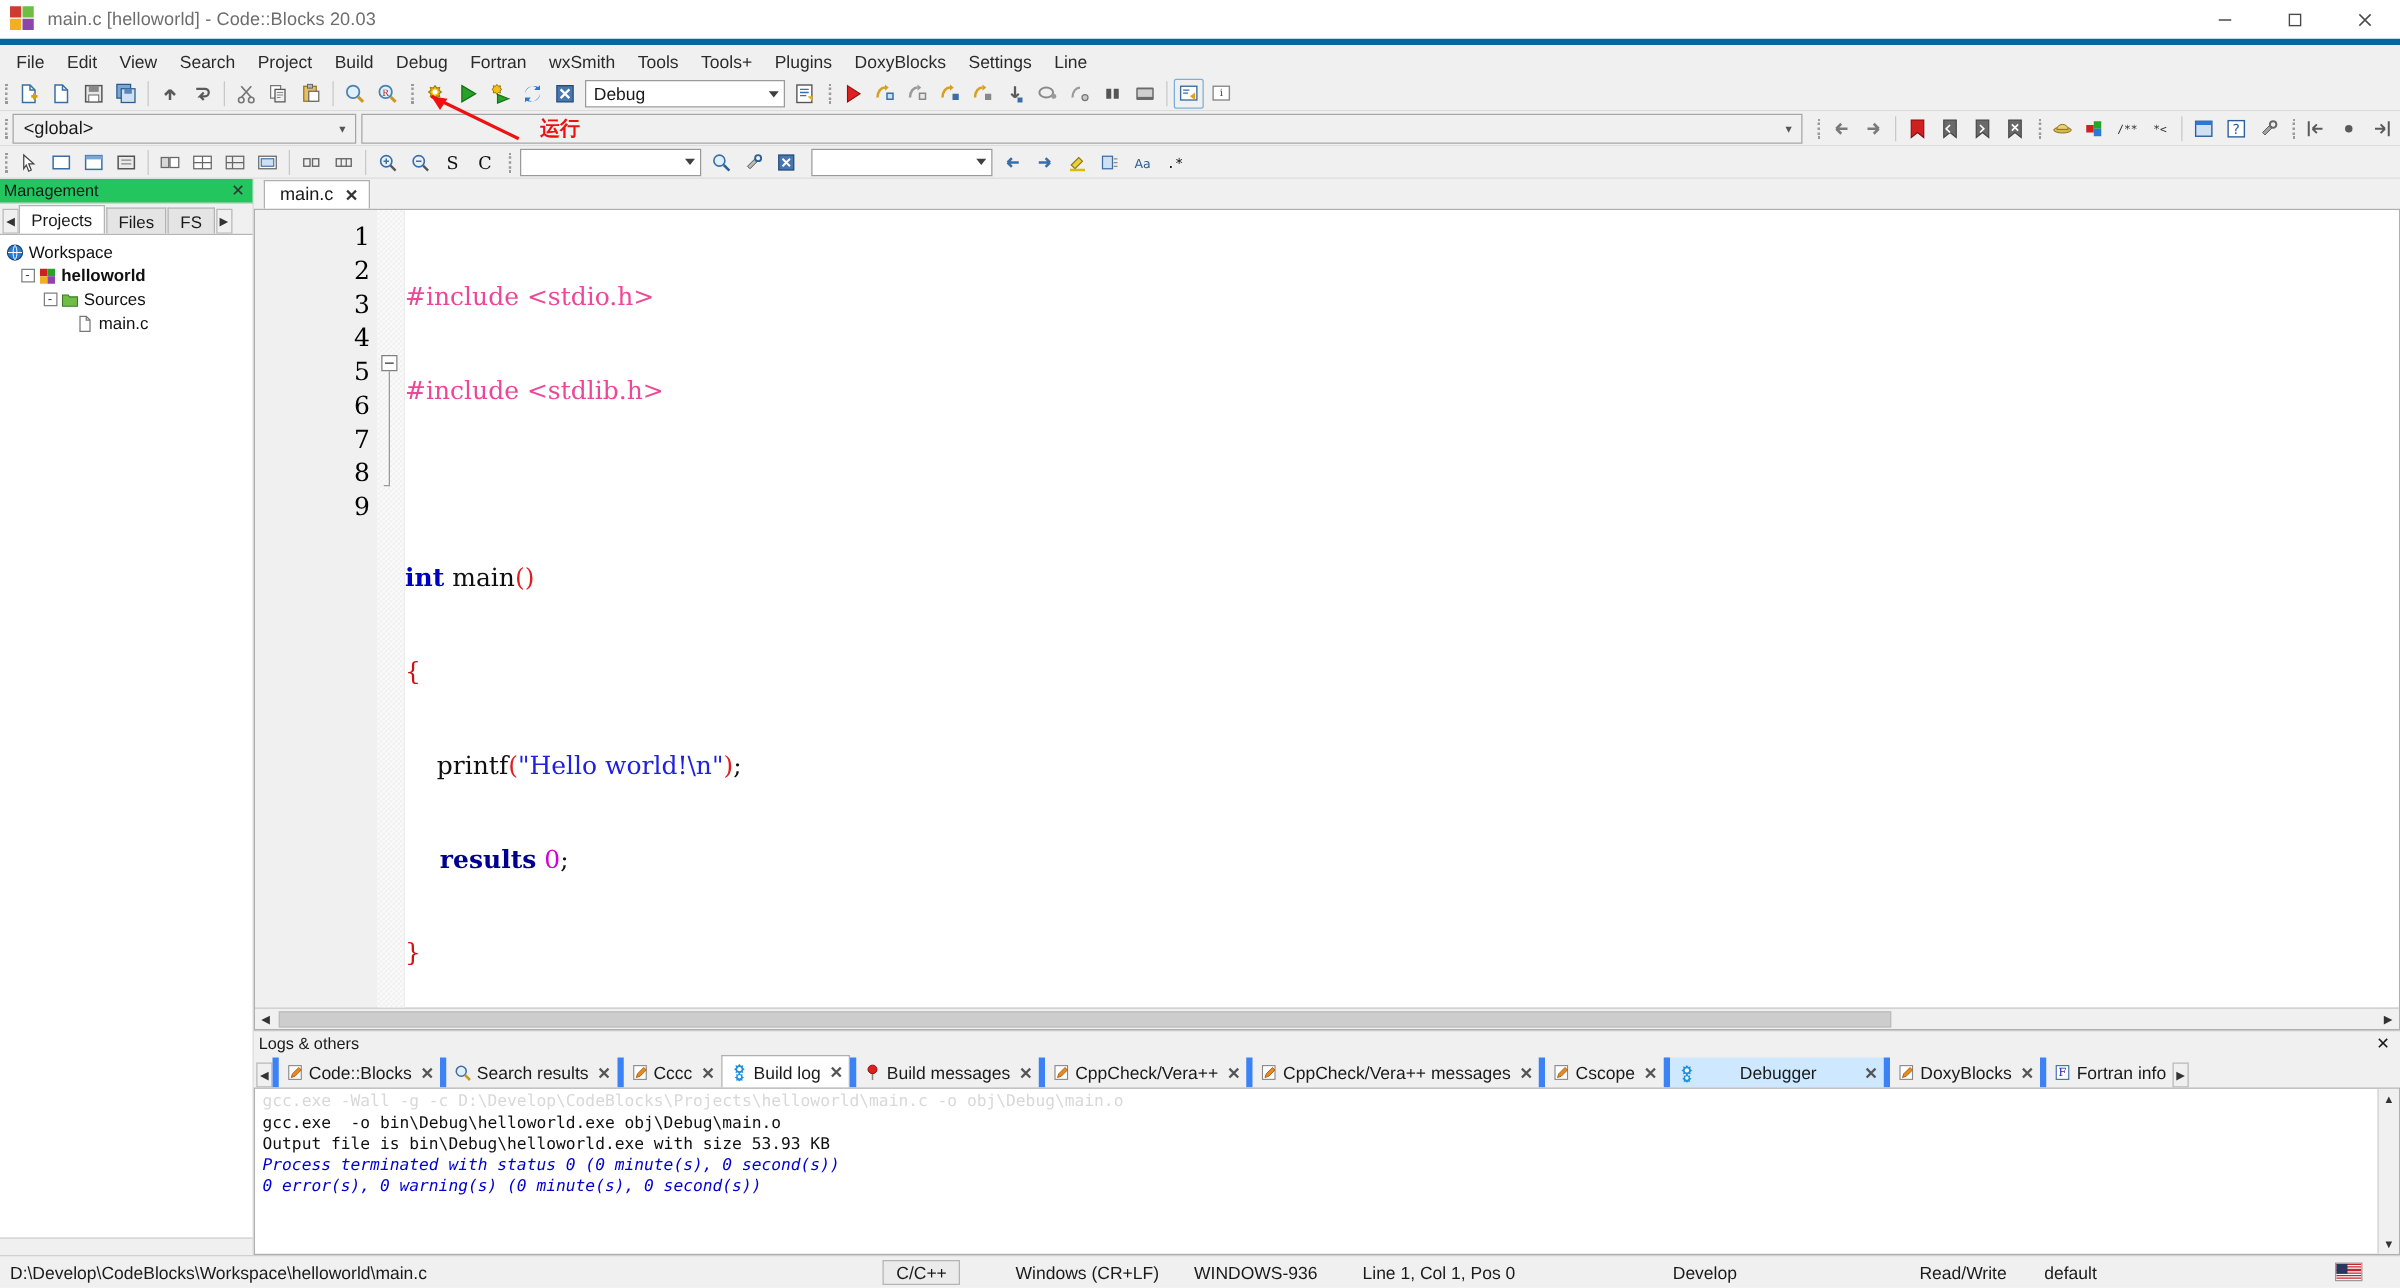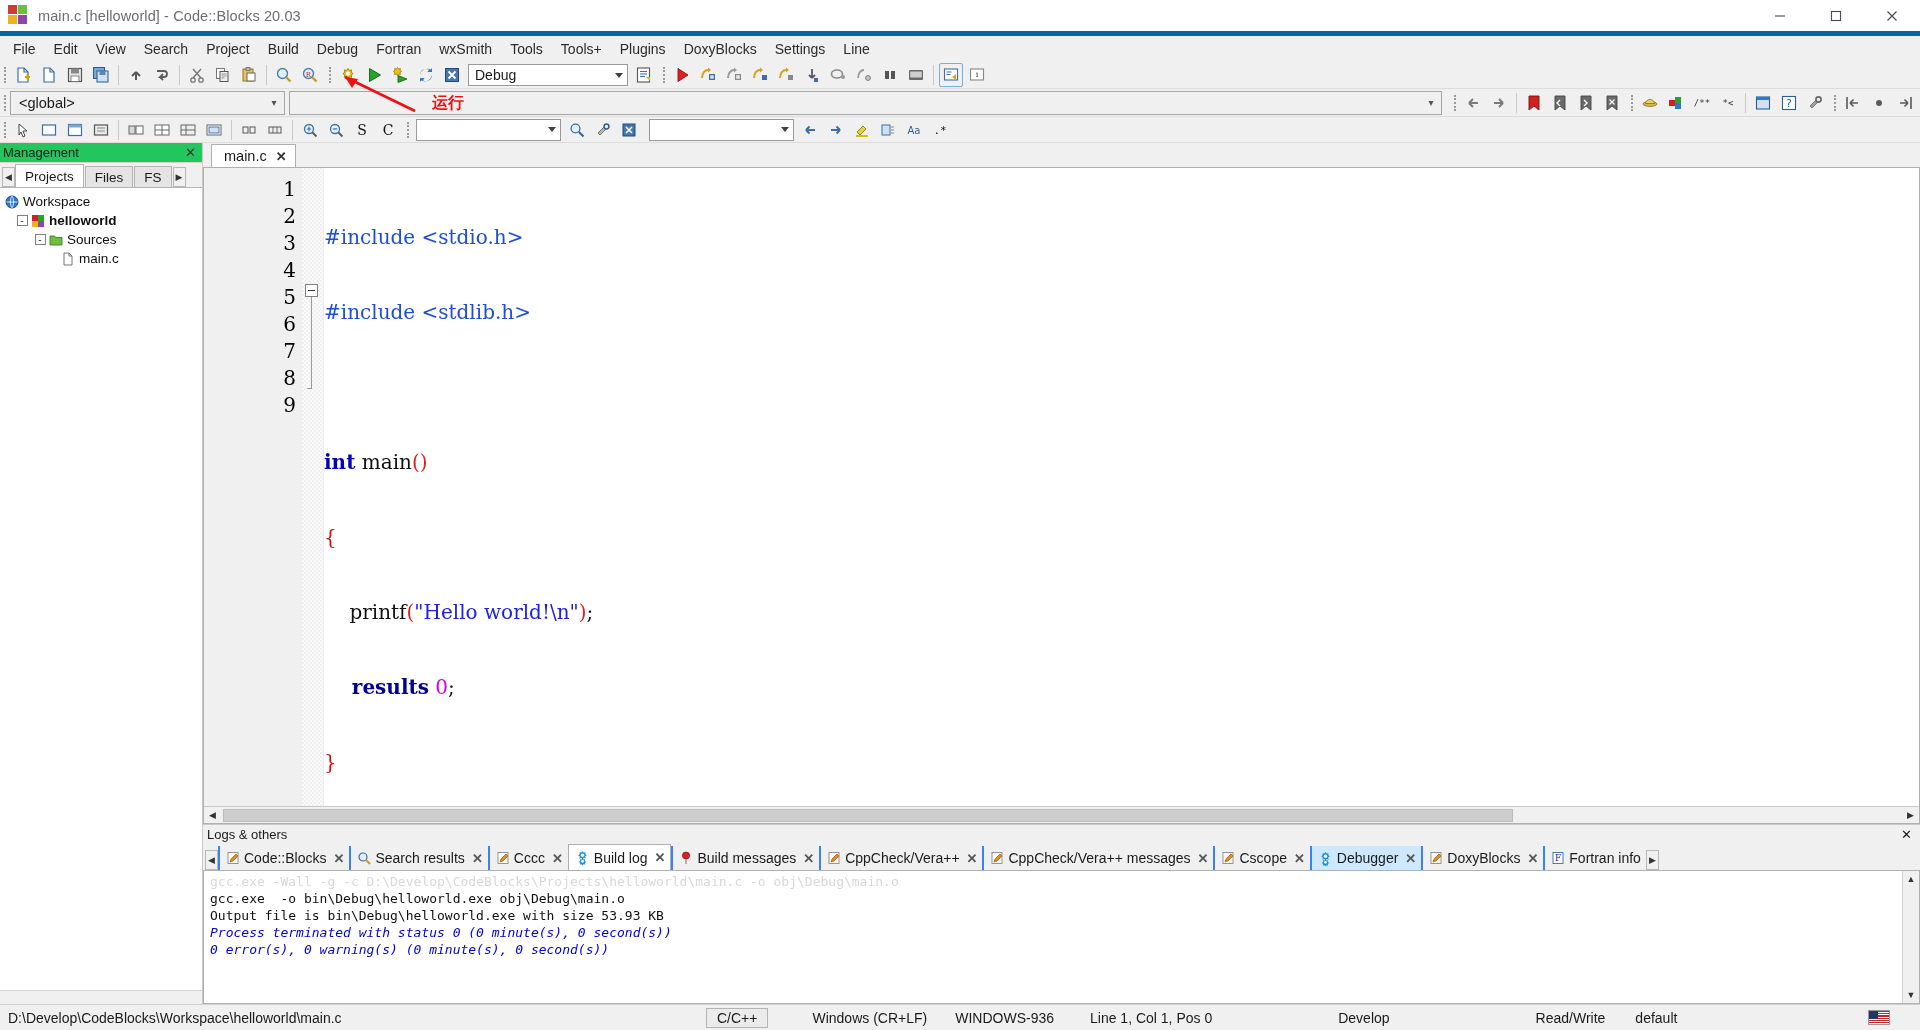--- a/index.html
+++ b/index.html
@@ -98,21 +98,21 @@
                                                               linear-gradient(45deg,#f0f0f0 25%,transparent 25%,transparent 75%,#f0f0f0 75%);
              background-size: 4px 4px; background-position: 0 0, 2px 2px; }
   .fold-box { position: absolute; left: 3px; top: 116px; width: 13px; height: 13px; border: 1px solid #808080;
               background: #fff; }
   .fold-box::after { content: ""; position: absolute; left: 2px; top: 5px; width: 7px; height: 1px; background: #333; }
   .fold-line { position: absolute; left: 9px; top: 129px; width: 1px; height: 92px; background: #9a9a9a; }
   .fold-line::after { content: ""; position: absolute; left: -4px; bottom: 0; width: 5px; height: 1px; background: #9a9a9a; }
   .code { flex: 1; padding-top: 8px; font-family: "DejaVu Serif", serif; font-size: 20px;
           white-space: pre; overflow: hidden; }
   .code div { height: 27px; line-height: 27px; }
-  .k-pre { color: #1d4ed8; }
+  .k-pre { color: #ec4899; }
   .k-type { color: #0000c0; font-weight: bold; }
   .k-fn { color: #101010; }
   .k-par { color: #e02020; }
   .k-str { color: #2020e0; }
   .k-kw { color: #000090; font-weight: bold; }
   .k-num { color: #d400d4; }
   .k-op { color: #101010; }
   .k-brace { color: #d01010; }
   .hscroll { height: 17px; background: #f0f0f0; border-top: 1px solid #c8c8c8; display: flex; align-items: center; flex: none; }
   .hs-arrow { width: 17px; height: 15px; display: flex; align-items: center; justify-content: center;
@@ -120,23 +120,23 @@
   .hs-track { flex: 1; height: 15px; background: #f0f0f0; position: relative; }
   .hs-thumb { position: absolute; left: 2px; top: 1px; height: 13px; width: 1290px; background: #cdcdcd; border: 1px solid #bcbcbc; }
 
   
   .logs { height: 180px; flex: none; display: flex; flex-direction: column; background: #f0f0f0; }
   .logs-head { height: 20px; display: flex; align-items: center; font-size: 13px; color: #1a1a1a;
                padding-left: 4px; border-top: 1px solid #c8c8c8; }
   .logs-head .x { margin-left: auto; margin-right: 8px; font-size: 13px; }
   .log-tabs { height: 26px; display: flex; align-items: flex-end; padding-left: 2px; background: #f0f0f0; }
   .ltab { height: 24px; display: flex; align-items: center; padding: 0 5px 0 6px; font-size: 14px;
-          color: #1a1a1a; background: #f0f0f0; border-left: 2px solid #3b82f6; white-space: nowrap; }
+          color: #1a1a1a; background: #f0f0f0; border-left: 5px solid #3b82f6; white-space: nowrap; }
   .ltab.active { background: #fff; border: 1px solid #b0b0b0; border-bottom: none; height: 26px; }
-  .ltab.sel { background: #cde8ff; }
+  .ltab.sel { background: #cde8ff; gap: 31px; }
   .ltab .lx { margin-left: 7px; color: #555; font-weight: bold; font-size: 13px; }
   .ltab .licon { margin-right: 4px; display: flex; align-items: center; }
   .log-body { flex: 1; background: #fff; border: 1px solid #b0b0b0; display: flex; min-height: 0; overflow: hidden; }
   .log-text { flex: 1; padding: 2px 0 0 6px; font-family: "DejaVu Sans Mono", monospace; font-size: 13px;
               color: #101010; white-space: pre; overflow: hidden; line-height: 17px; }
   .log-text .blue { color: #0000d0; font-style: italic; }
   .log-text .cut { color: #d8d8d8; }
   .log-vscroll { width: 17px; background: #f0f0f0; border-left: 1px solid #d0d0d0; display: flex;
                  flex-direction: column; align-items: center; }
   .lv-arrow { width: 17px; height: 16px; display: flex; align-items: center; justify-content: center; font-size: 9px; color: #333; }

